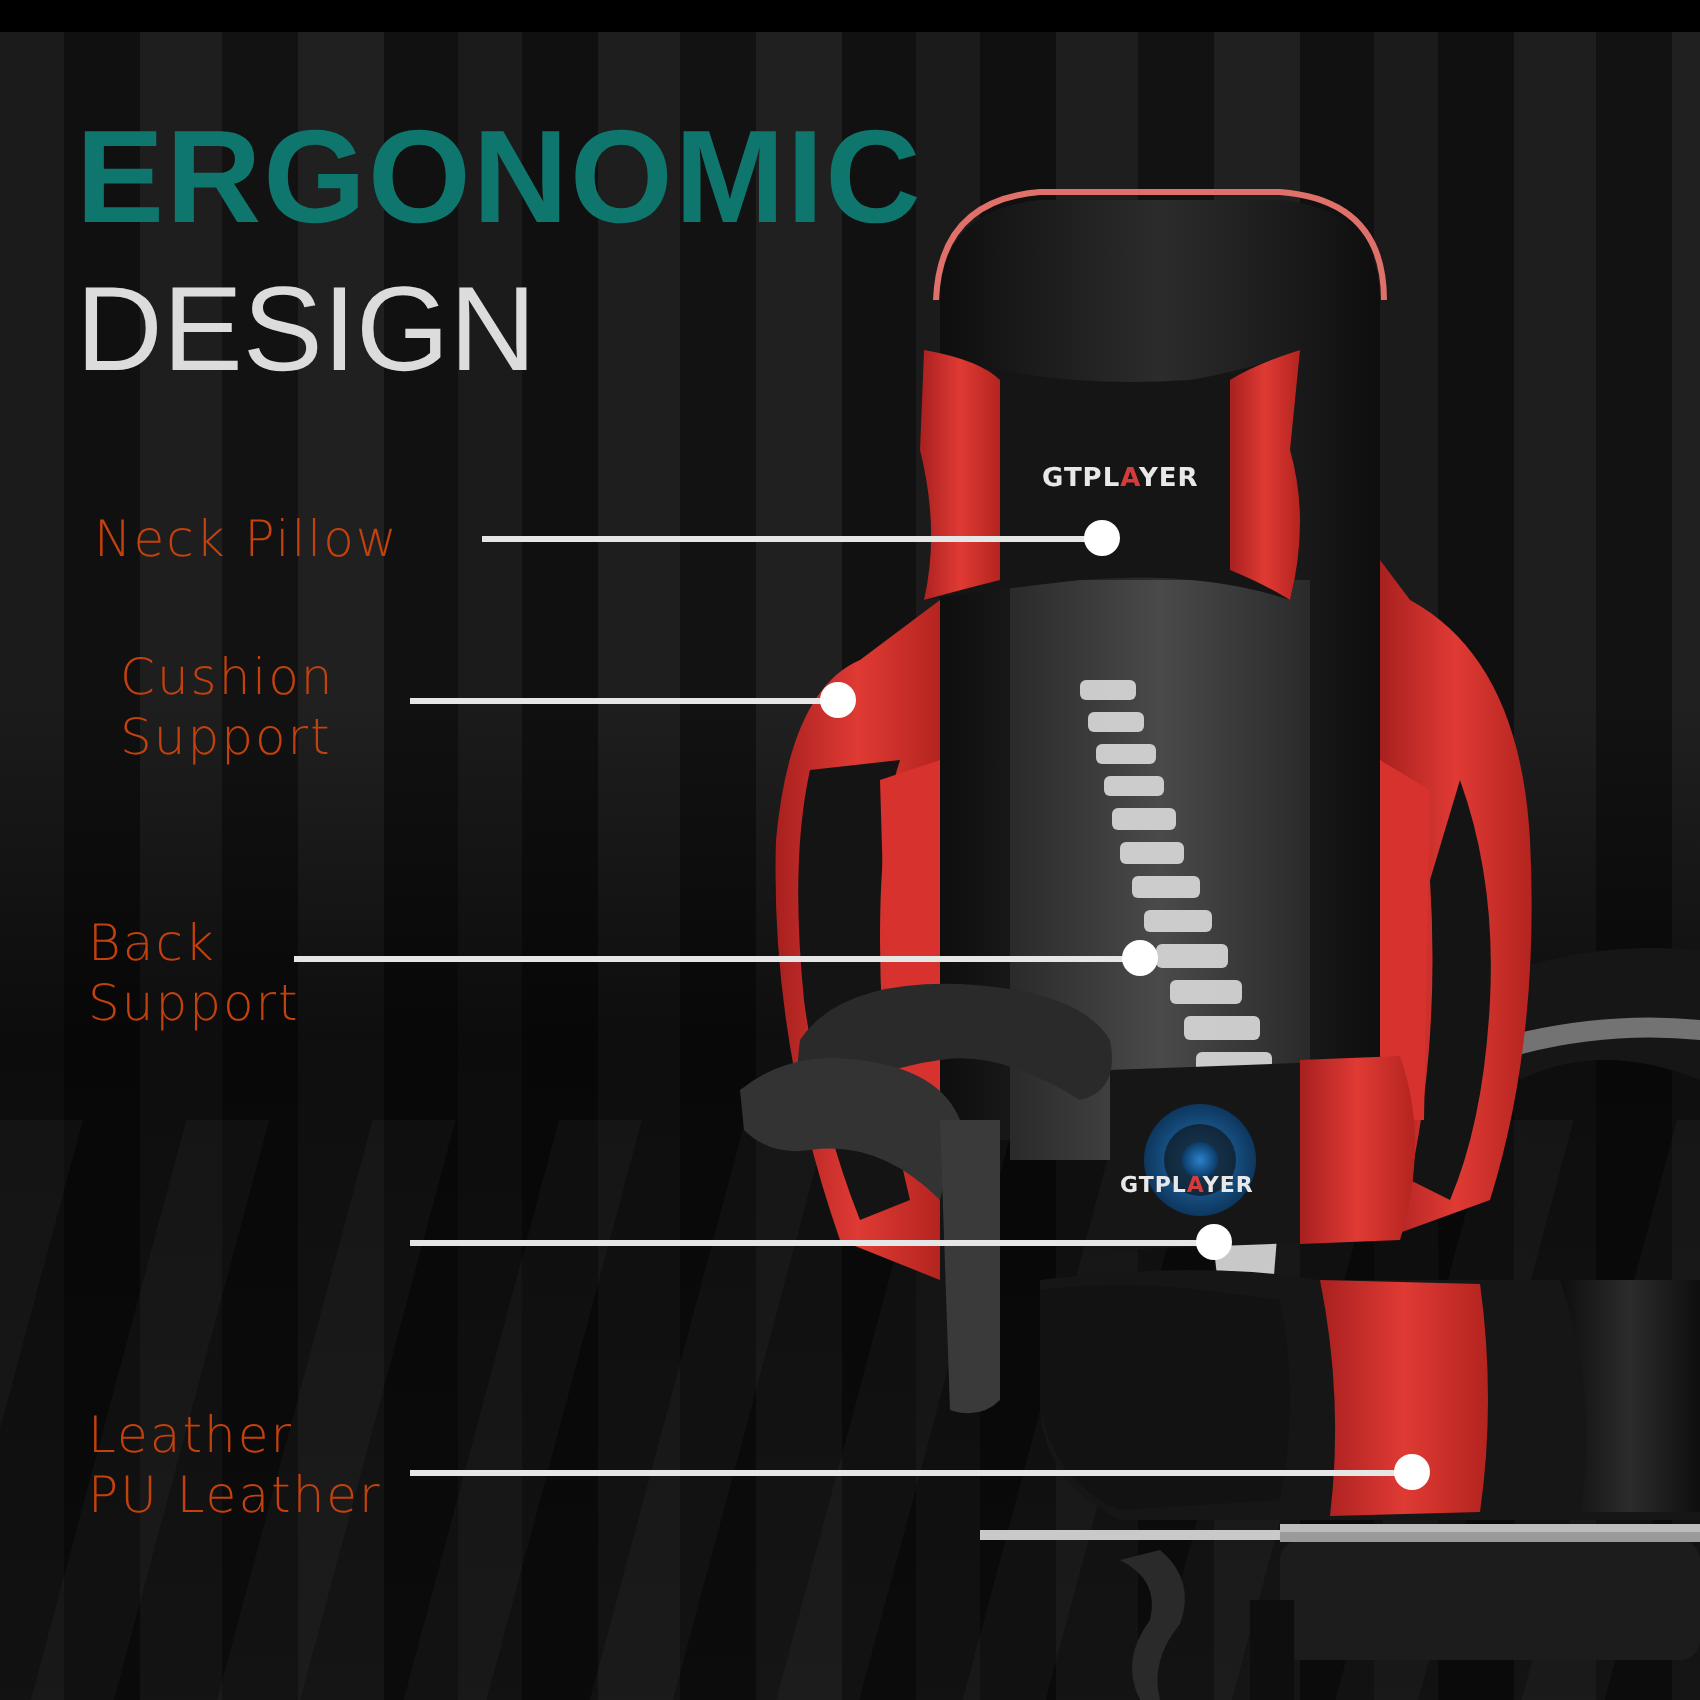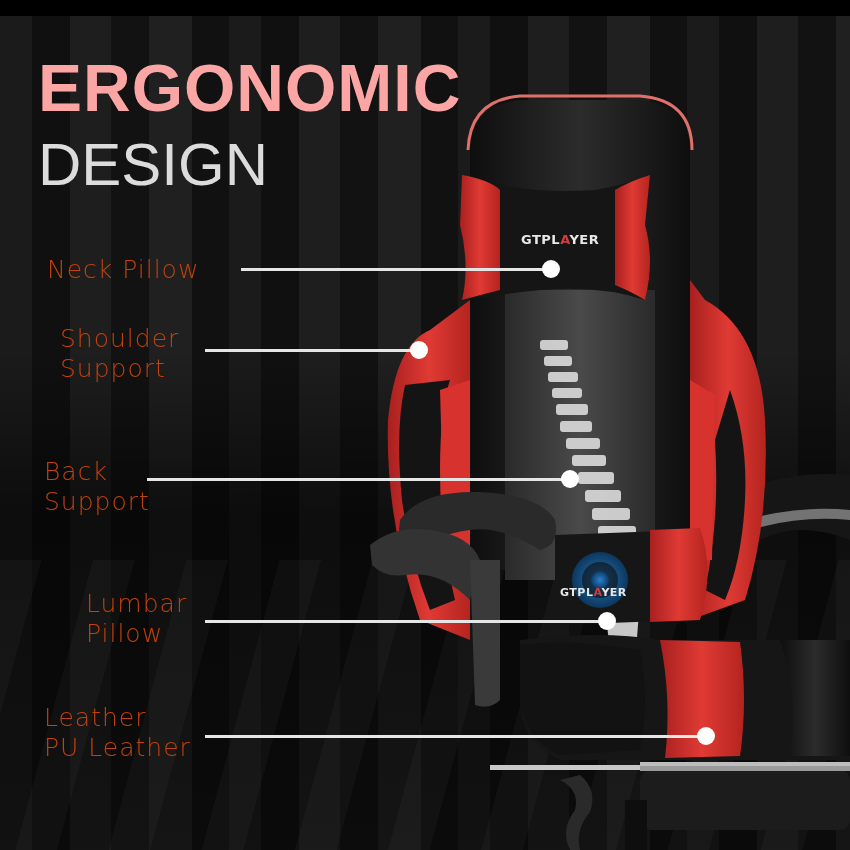--- a/index.html
+++ b/index.html
@@ -24,21 +24,21 @@
       position: absolute; left: 0; top: 560px; width: 850px; height: 290px;
       background:
         repeating-linear-gradient(105deg, rgba(255,255,255,0.035) 0px, rgba(255,255,255,0.035) 40px, rgba(0,0,0,0.0) 40px, rgba(0,0,0,0.0) 90px);
       opacity: 0.8;
     }
 
     
     .headline-1 {
       position: absolute; left: 38px; top: 55px;
       font-family: "Liberation Sans", sans-serif; font-weight: 700;
-      font-size: 66px; letter-spacing: 1px; color: #fca5a5; line-height: 1;
+      font-size: 66px; letter-spacing: 1px; color: #0f766e; line-height: 1;
       z-index: 3;
     }
     .headline-2 {
       position: absolute; left: 38px; top: 135px;
       font-family: "Liberation Sans", sans-serif; font-weight: 400;
       font-size: 60px; color: #dcdcdc; line-height: 1; letter-spacing: 0px;
       z-index: 3;
     }
 
     
@@ -167,37 +167,33 @@
   <div class="headline-1">ERGONOMIC</div>
   <div class="headline-2">DESIGN</div>
 
   <div class="label" style="left:47px; top:255px;">
     <div>Neck Pillow</div>
   </div>
   <div class="line" style="left:241px; top:268px; width:310px;"></div>
   <div class="dot" style="left:551px; top:269px;"></div>
 
   <div class="label" style="left:60px; top:324px;">
-    <div>Shoulder</div>
+    <div>Cushion</div>
     <div>Support</div>
   </div>
   <div class="line" style="left:205px; top:349px; width:214px;"></div>
   <div class="dot" style="left:419px; top:350px;"></div>
 
   <div class="label" style="left:44px; top:457px;">
     <div>Back</div>
     <div>Support</div>
   </div>
   <div class="line" style="left:147px; top:478px; width:423px;"></div>
   <div class="dot" style="left:570px; top:479px;"></div>
 
-  <div class="label" style="left:86px; top:589px;">
-    <div>Lumbar</div>
-    <div>Pillow</div>
-  </div>
   <div class="line" style="left:205px; top:620px; width:402px;"></div>
   <div class="dot" style="left:607px; top:621px;"></div>
 
   <div class="label" style="left:44px; top:703px;">
     <div>Leather</div>
     <div>PU Leather</div>
   </div>
   <div class="line" style="left:205px; top:735px; width:501px;"></div>
   <div class="dot" style="left:706px; top:736px;"></div>
 </div>

